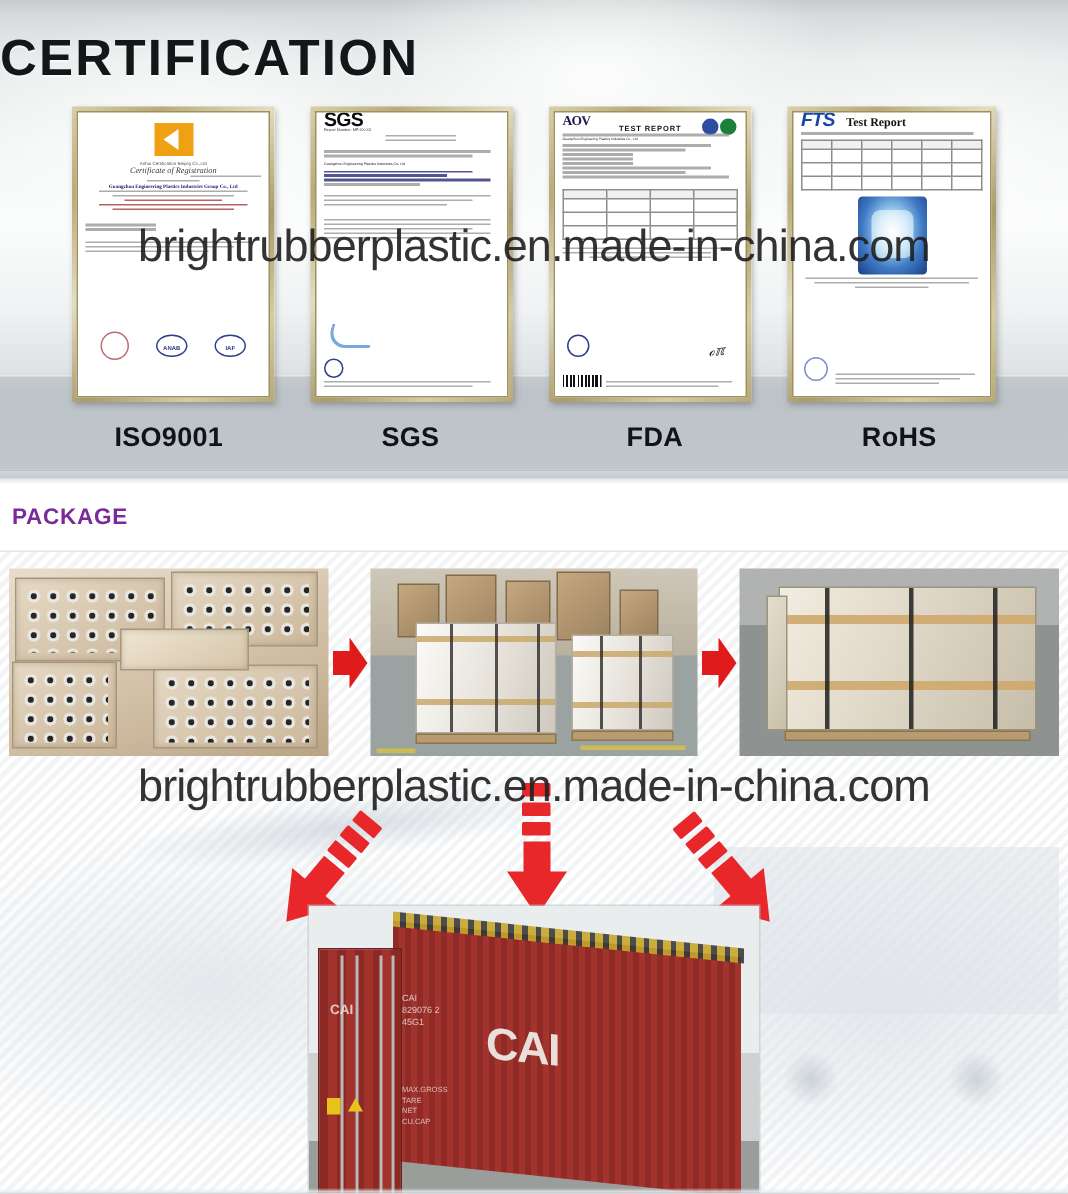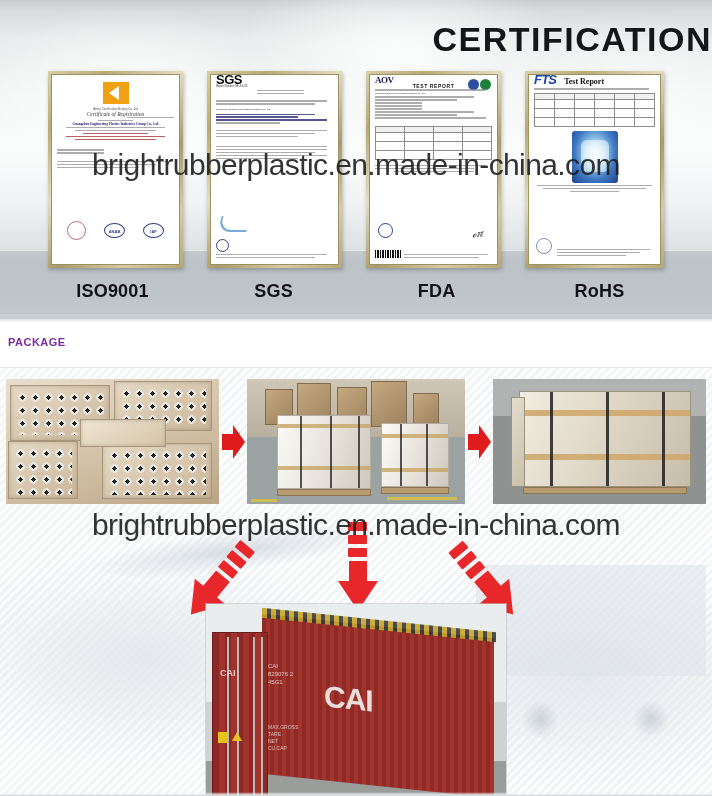--- a/index.html
+++ b/index.html
@@ -46,21 +46,21 @@
     background: linear-gradient(to bottom, rgba(150,158,164,0.30), rgba(176,184,190,0.55) 22%, rgba(193,200,205,0.75));
   }
   .cert-floor-line {
     position: absolute; left: 0; right: 0; top: 250px; height: 1px;
     background: rgba(255,255,255,0.55);
   }
 
   .cert-title {
     position: absolute;
     left: 0; right: 0; top: 20px;
-    text-align: right;
+    text-align: left;
     font-size: 34px;
     font-weight: bold;
     letter-spacing: 1.5px;
     color: #14161a;
     font-family: "Liberation Sans", sans-serif;
     z-index: 4;
     text-shadow: 0 1px 0 rgba(255,255,255,0.6);
   }
 
   .cert-row {
@@ -175,21 +175,21 @@
   .grey-bar {
     position: absolute; left: 0; top: 313px;
     width: 712px; height: 9px;
     background: linear-gradient(to bottom, #cfd6da, #c4cbd0 55%, #e7eaec 70%, #f6f7f8);
     border-top: 1px solid #b9c1c6;
   }
 
   
   .pkg-heading {
     position: absolute; left: 8px; top: 336px;
-    font-size: 11px; font-weight: bold; letter-spacing: 0.5px;
+    font-size: 15px; font-weight: bold; letter-spacing: 0.5px;
     color: #7b2a9b;
     font-family: "Liberation Sans", sans-serif;
   }
 
   
   .pkg-section {
     position: absolute; left: 0; top: 367px;
     width: 712px; height: 429px;
     background:
       repeating-linear-gradient(135deg, #ffffff 0 3px, #f2f4f6 3px 6px);

